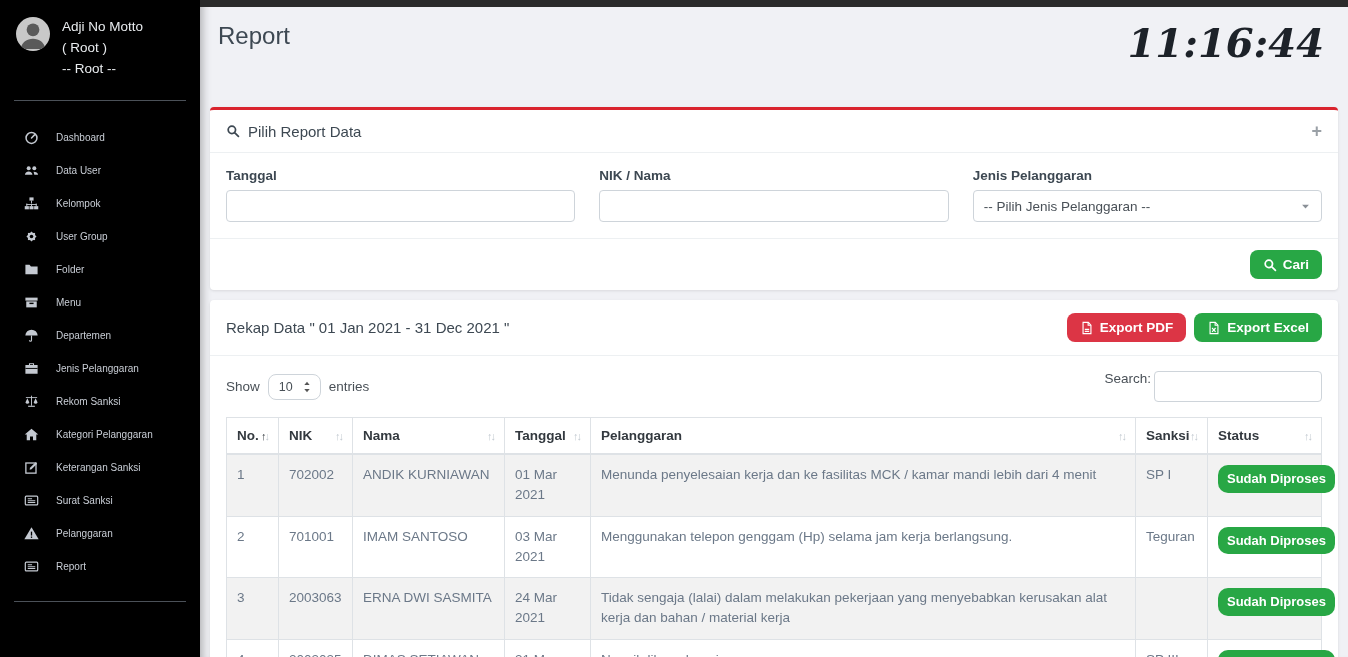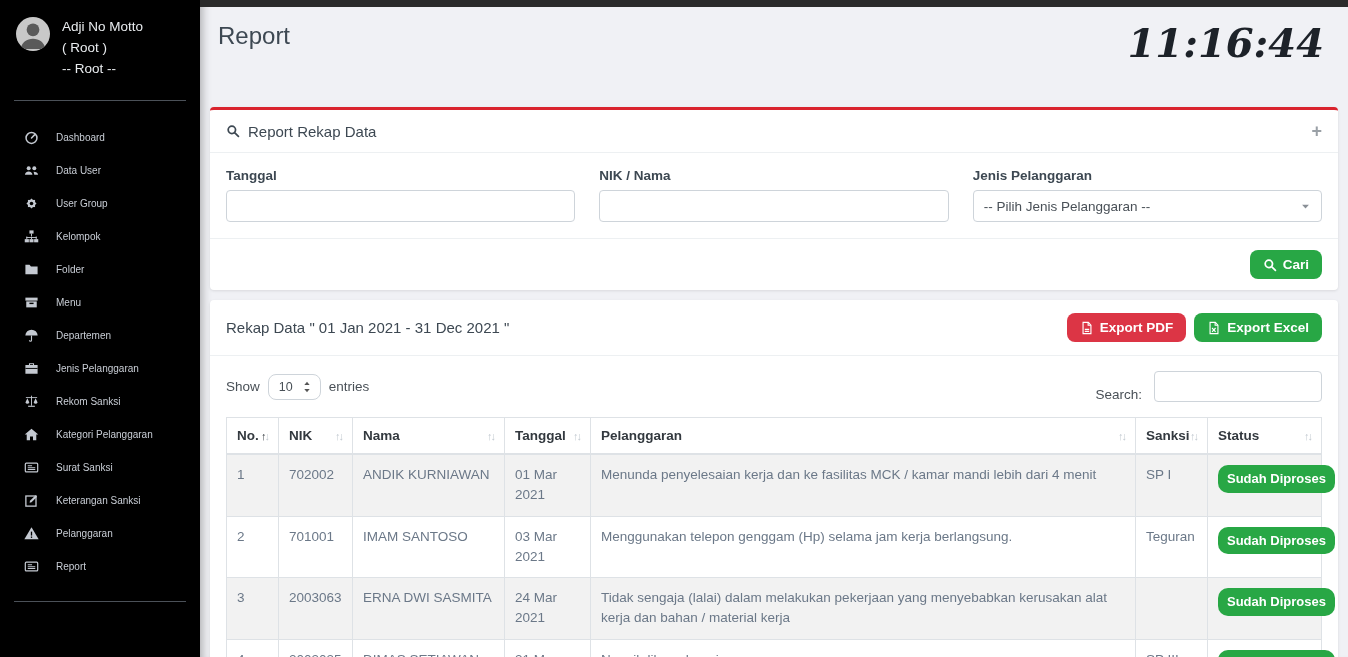--- a/index.html
+++ b/index.html
@@ -49,21 +49,21 @@
 
   
   .report-card { margin-top:10px; }
   .report-header { display:flex; align-items:center; padding:13px 16px; border-bottom:1px solid #edf0f2; }
   .report-title { font-size:15px; color:#3d4852; }
   .export-group { margin-left:auto; display:flex; gap:8px; }
   .report-body { padding:15px 16px; }
   .table-controls { display:flex; align-items:center; font-size:13.5px; color:#495057; }
   .pagesize-box { display:inline-flex; align-items:center; gap:9px; border:1px solid #ced4da; border-radius:8px; padding:5px 8px 5px 10px; margin:0 8px; font-size:12.5px; color:#495057; cursor:pointer; }
   .pagesize-box svg { width:10px; height:12px; color:#555; }
-  .search-wrap { margin-left:auto; display:flex; align-items:flex-end; gap:12px; }
+  .search-wrap { margin-left:auto; display:flex; align-items:flex-start; gap:3px; }
   .search-input { width:168px; height:31px; border:1px solid #ced4da; border-radius:4px; padding:0 8px; font-size:13.5px; font-family:inherit; }
 
   table.report-table { width:100%; border-collapse:collapse; margin-top:15px; table-layout:fixed; }
   .report-table th, .report-table td { border:1px solid #dee2e6; font-size:13.5px; text-align:left; vertical-align:top; }
   .report-table th { color:#33393f; font-weight:700; padding:10px 10px; border-top-width:1px; border-bottom-width:2px; cursor:pointer; }
   .report-table td { color:#6b7888; padding:10px 10px; line-height:1.5; }
   .report-table tbody tr:nth-child(odd) { background:#f2f2f2; }
   .th-wrap { display:flex; align-items:center; justify-content:space-between; gap:0; }
   .sort-arrows { font-size:11px; color:#c3cad1; letter-spacing:-2px; white-space:nowrap; flex:0 0 auto; }
   th.sorted .sort-arrows .up { color:#33393f; }
@@ -106,44 +106,44 @@
             <circle cx="5" cy="5.6" r="2.1"></circle>
             <circle cx="11" cy="5.6" r="2.1"></circle>
             <path d="M1 12.6c0-2.3 1.8-3.6 4-3.6s4 1.3 4 3.6z"></path>
             <path d="M10.2 9.2c2.5 0 4.8 1.1 4.8 3.4h-4z"></path>
           </svg>
         </span>
         <span>Data User</span>
       </div>
       <div class="side-item">
         <span class="side-icon">
-          <svg viewBox="0 0 16 16">
-            <rect x="4.2" y="4.2" width="7.6" height="7.6" fill="currentColor"></rect>
-            <rect x="4.2" y="4.2" width="7.6" height="7.6" fill="currentColor" transform="rotate(45 8 8)"></rect>
-            <circle cx="8" cy="8" r="1.9" fill="#000"></circle>
-          </svg>
-        </span>
-        <span>User Group</span>
-      </div>
-      <div class="side-item">
-        <span class="side-icon">
           <svg viewBox="0 0 16 16" fill="currentColor">
             <rect x="5.8" y="1.5" width="4.4" height="3.4"></rect>
             <rect x="0.8" y="10.8" width="4.4" height="3.4"></rect>
             <rect x="5.8" y="10.8" width="4.4" height="3.4"></rect>
             <rect x="10.8" y="10.8" width="4.4" height="3.4"></rect>
             <path d="M7.5 4.9h1v2.6h-1z"></path>
             <path d="M2.5 8.5h11v1h-11z"></path>
             <path d="M2.5 8h1v2.8h-1zM7.5 8h1v2.8h-1zM12.5 8h1v2.8h-1z"></path>
           </svg>
         </span>
         <span>Kelompok</span>
       </div>
       <div class="side-item">
         <span class="side-icon">
+          <svg viewBox="0 0 16 16">
+            <rect x="4.2" y="4.2" width="7.6" height="7.6" fill="currentColor"></rect>
+            <rect x="4.2" y="4.2" width="7.6" height="7.6" fill="currentColor" transform="rotate(45 8 8)"></rect>
+            <circle cx="8" cy="8" r="1.9" fill="#000"></circle>
+          </svg>
+        </span>
+        <span>User Group</span>
+      </div>
+      <div class="side-item">
+        <span class="side-icon">
           <svg viewBox="0 0 16 16" fill="currentColor">
             <path d="M1.5 3h4.4l1.5 1.8h7.1V13h-13z"></path>
           </svg>
         </span>
         <span>Folder</span>
       </div>
       <div class="side-item">
         <span class="side-icon">
           <svg viewBox="0 0 16 16" fill="currentColor">
             <rect x="1.5" y="2.8" width="13" height="3.2"></rect>
@@ -186,35 +186,35 @@
       <div class="side-item">
         <span class="side-icon">
           <svg viewBox="0 0 16 16" fill="currentColor">
             <path d="M8 1.8l7.2 6.1h-2.1v6.3H9.6v-4.1H6.4v4.1H2.9V7.9H.8z"></path>
           </svg>
         </span>
         <span>Kategori Pelanggaran</span>
       </div>
       <div class="side-item">
         <span class="side-icon">
+          <svg viewBox="0 0 16 16">
+            <rect x="2" y="3.2" width="10.8" height="10.8" fill="none" stroke="currentColor" stroke-width="1.4"></rect>
+            <path d="M6 10.4l2-.5 6-6L12.4 2.3l-6 6z" fill="currentColor"></path>
+          </svg>
+        </span>
+        <span>Keterangan Sanksi</span>
+      </div>
+      <div class="side-item">
+        <span class="side-icon">
           <svg viewBox="0 0 16 16" fill="none" stroke="currentColor">
             <rect x="1.4" y="3.4" width="13.2" height="9.2" rx="1" stroke-width="1.3"></rect>
             <path d="M4 6.2h4.6M4 8.2h8M4 10.2h8" stroke-width="1.1"></path>
           </svg>
         </span>
         <span>Surat Sanksi</span>
-      </div>
-      <div class="side-item">
-        <span class="side-icon">
-          <svg viewBox="0 0 16 16">
-            <rect x="2" y="3.2" width="10.8" height="10.8" fill="none" stroke="currentColor" stroke-width="1.4"></rect>
-            <path d="M6 10.4l2-.5 6-6L12.4 2.3l-6 6z" fill="currentColor"></path>
-          </svg>
-        </span>
-        <span>Keterangan Sanksi</span>
       </div>
       <div class="side-item">
         <span class="side-icon">
           <svg viewBox="0 0 16 16" fill="currentColor">
             <path d="M8 1.4l7.6 12.8H.4z"></path>
             <rect x="7.3" y="6" width="1.4" height="4.2" fill="#000"></rect>
             <rect x="7.3" y="11.2" width="1.4" height="1.5" fill="#000"></rect>
           </svg>
         </span>
         <span>Pelanggaran</span>
@@ -242,21 +242,21 @@
 
     <div class="card filter-card">
       <div class="card-header">
         <div class="panel-title">
           <span style="display: inline-flex;">
               <svg viewBox="0 0 16 16" fill="none" stroke="currentColor" stroke-width="2">
                 <circle cx="6.7" cy="6.7" r="4.2"></circle>
                 <path d="M10.1 10.1L14.2 14.2" stroke-linecap="round"></path>
               </svg>
             </span>
-          <span>Report Rekap Data</span>
+          <span>Pilih Report Data</span>
         </div>
         <span class="collapse-btn">+</span>
       </div>
       <div class="filter-body" id="filter-fields">
           <div class="filter-col"><label class="filter-label">Tanggal</label><input class="text-input" style=""></div>
           <div class="filter-col"><label class="filter-label">NIK / Nama</label><input class="text-input" style=""></div>
           <div class="filter-col">
             <label class="filter-label">Jenis Pelanggaran</label>
             <div class="select-box">
               <span>-- Pilih Jenis Pelanggaran --</span>

